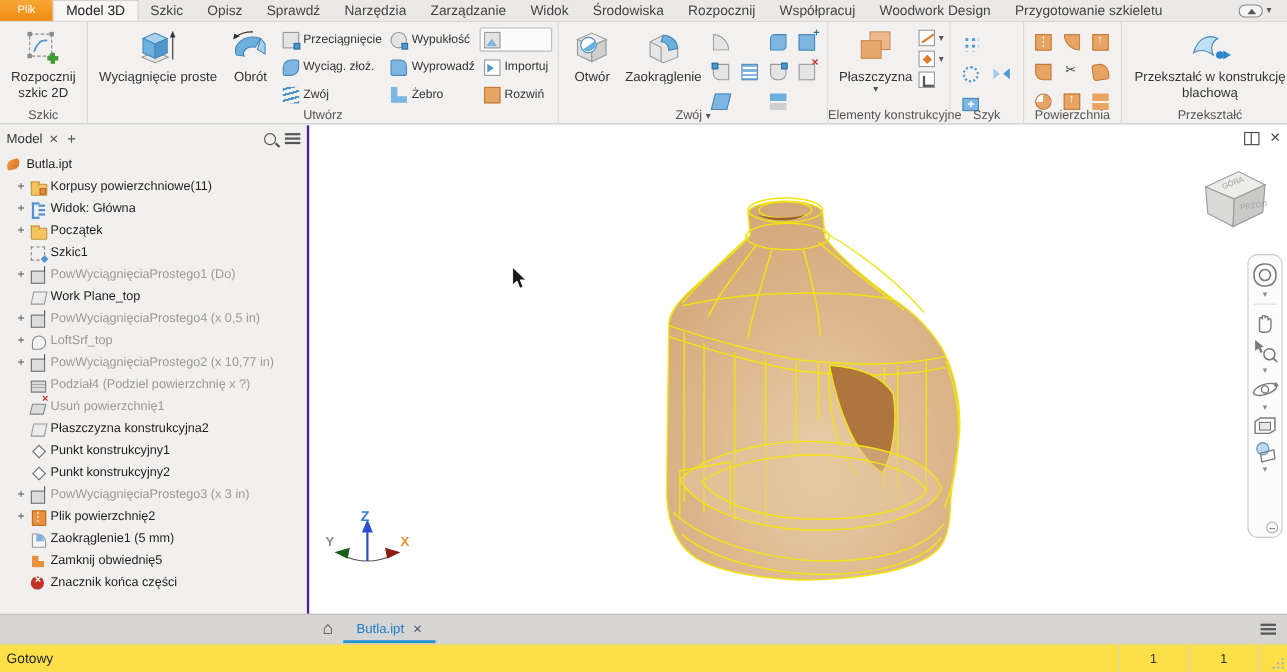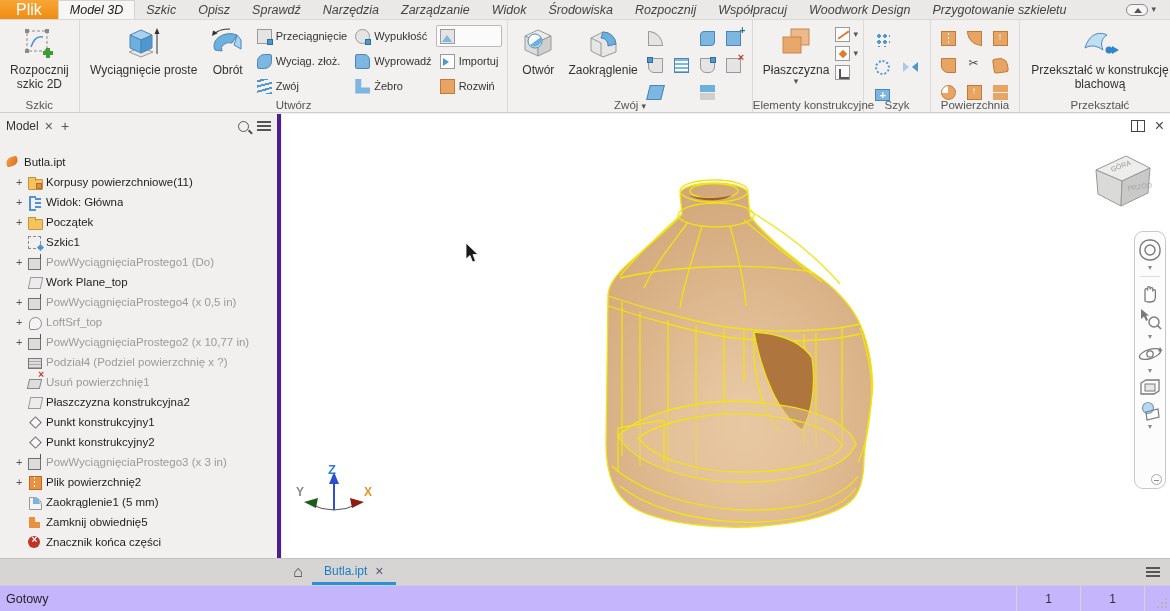--- a/index.html
+++ b/index.html
@@ -2,22 +2,22 @@
 <html><head>
 <meta charset="utf-8">
 <style>
   *{margin:0;padding:0;box-sizing:border-box;}
   html,body{width:1170px;height:611px;overflow:hidden;}
   body{font-family:"Liberation Sans",sans-serif;font-size:12px;color:#333;background:#f0efee;}
   #app{position:relative;width:1170px;height:611px;background:#f0efee;}
 
   
   .menubar{position:absolute;top:0;left:0;right:0;height:20px;background:#ebe9e7;display:flex;align-items:stretch;border-bottom:1px solid #dad8d6;}
-  .filebtn{background:linear-gradient(#f8a637,#ef8c12);color:#fff;padding:0 16px;display:flex;align-items:center;font-size:16px;cursor:pointer;}
-  .mtab{padding:0 11px;display:flex;align-items:center;color:#444;font-size:12.5px;cursor:pointer;white-space:nowrap;font-style:italic;}
+  .filebtn{background:linear-gradient(#f8a637,#ef8c12);color:#fff;padding:0 16px;display:flex;align-items:center;font-size:10px;cursor:pointer;}
+  .mtab{padding:0 11px;display:flex;align-items:center;color:#444;font-size:12.5px;cursor:pointer;white-space:nowrap;}
   .mtab.active{background:#f7f6f5;border:1px solid #d5d3d1;border-bottom:none;color:#222;}
   .menu-spacer{flex:1;}
   .ribbon-toggle{display:flex;align-items:center;gap:3px;padding:0 14px;cursor:pointer;}
   .pillup{width:22px;height:12px;border:1px solid #8a8a8a;border-radius:6px;position:relative;background:#f5f5f5;}
   .pillup::before{content:"";position:absolute;left:7px;top:3px;border-left:4px solid transparent;border-right:4px solid transparent;border-bottom:5px solid #555;}
   .caret{color:#555;font-size:9px;line-height:1;}
 
   
   .ribbon{position:absolute;top:20px;left:0;right:0;height:93px;background:#f2f1f0;border-bottom:1px solid #cfcecd;display:flex;overflow:hidden;}
   .rgroup{position:relative;border-right:1px solid #dcdad8;padding:2px 5px 14px 5px;display:flex;align-items:flex-start;}
@@ -62,21 +62,21 @@
   .sic.wpoint::after{content:"";position:absolute;left:4px;top:4px;width:6px;height:6px;background:#e07b2a;transform:rotate(45deg);}
   .sic.ucs::after{content:"";position:absolute;left:3px;top:3px;width:8px;height:8px;border-left:2px solid #555;border-bottom:2px solid #555;}
   .sic.thr{background:repeating-linear-gradient(#7db6e0 0 2px,#fff 2px 4px);border:1px solid #4a86b8;}
   .sic.boss::after{content:"+";position:absolute;right:-5px;top:-7px;color:#2f6f9c;font-size:10px;font-weight:bold;}
   .sic.corner{border-radius:0 0 0 6px;}
   .sic.plus2::after{content:"+";position:absolute;left:3px;top:-1px;color:#fff;font-size:11px;font-weight:bold;}
   .sic.fan{border-radius:0 0 0 100%;}
   .sic.ruled{border:none;background:linear-gradient(#e8a463 0 45%,transparent 45% 55%,#e8a463 55% 100%);}
 
   
-  .browser{position:absolute;top:114px;left:0;width:281px;bottom:53px;background:#f1f0ef;border-right:4px solid #4c1d95;display:flex;flex-direction:column;gap:12px;}
+  .browser{position:absolute;top:114px;left:0;width:281px;bottom:53px;background:#f1f0ef;border-right:2px solid #4c1d95;display:flex;flex-direction:column;}
   .bheader{height:24px;display:flex;align-items:center;padding:0 6px;gap:8px;flex:0 0 24px;}
   .btab{display:flex;align-items:center;gap:6px;font-size:12px;color:#333;cursor:pointer;}
   .xglyph::before{content:"×";font-size:14px;color:#555;}
   .plusglyph::before{content:"+";font-size:14px;color:#555;}
   .bh-spacer{flex:1;}
   .icon-search{width:11px;height:11px;border:1.6px solid #555;border-radius:50%;position:relative;cursor:pointer;}
   .icon-search::after{content:"";position:absolute;left:9px;top:9px;width:5px;height:1.6px;background:#555;transform:rotate(45deg);}
   .icon-burger{width:14px;height:10px;border-top:2px solid #555;border-bottom:2px solid #555;position:relative;cursor:pointer;}
   .icon-burger::after{content:"";position:absolute;left:0;right:0;top:2px;height:2px;background:#555;}
   .btree{flex:1;overflow:hidden;padding-top:2px;}
@@ -128,21 +128,21 @@
   
   .doctabs{position:absolute;left:0;right:0;bottom:26px;height:27px;background:#d6d5d3;border-top:1px solid #c2c1bf;display:flex;align-items:stretch;}
   .home-btn{margin-left:284px;width:28px;display:flex;align-items:center;justify-content:center;color:#444;font-size:16px;cursor:pointer;}
   .home-btn::before{content:"⌂";}
   .dtab{display:flex;align-items:center;gap:8px;padding:0 12px;font-size:12px;color:#1a7dc5;border-bottom:3px solid #2a93d5;cursor:pointer;}
   .dtab .xglyph::before{color:#557;}
   .dt-spacer{flex:1;}
   .dt-burger{align-self:center;margin-right:10px;}
 
   
-  .statusbar{position:absolute;left:0;right:0;bottom:0;height:26px;background:#c4b5fd;border-top:1px solid #d0cfce;display:flex;align-items:center;}
+  .statusbar{position:absolute;left:0;right:0;bottom:0;height:26px;background:#fde047;border-top:1px solid #d0cfce;display:flex;align-items:center;}
   .st-msg{padding-left:6px;color:#222;font-size:12.5px;}
   .st-spacer{flex:1;}
   .st-cell{width:64px;text-align:center;border-left:1px solid #d5d4d3;align-self:stretch;display:flex;align-items:center;justify-content:center;color:#333;}
   .st-grip{width:26px;align-self:stretch;border-left:1px solid #d5d4d3;position:relative;}
   .st-grip::after{content:"";position:absolute;right:3px;bottom:3px;width:2px;height:2px;background:#b5b4b2;box-shadow:-4px 0 #b5b4b2,-8px 0 #b5b4b2,0 -4px #b5b4b2,-4px -4px #b5b4b2,0 -8px #b5b4b2;}
 </style>
 </head>
 <body>
 
 <div id="app">

